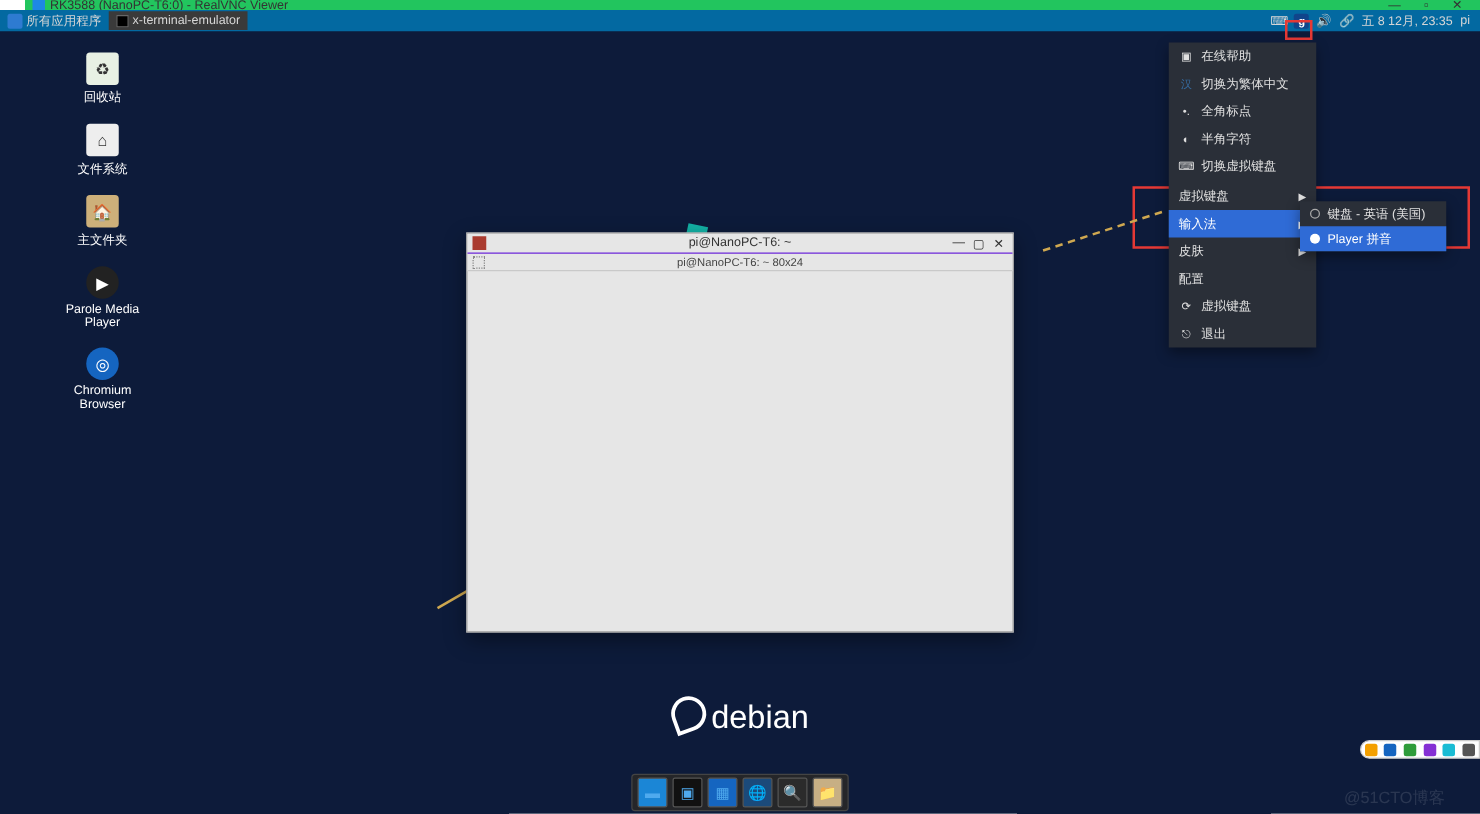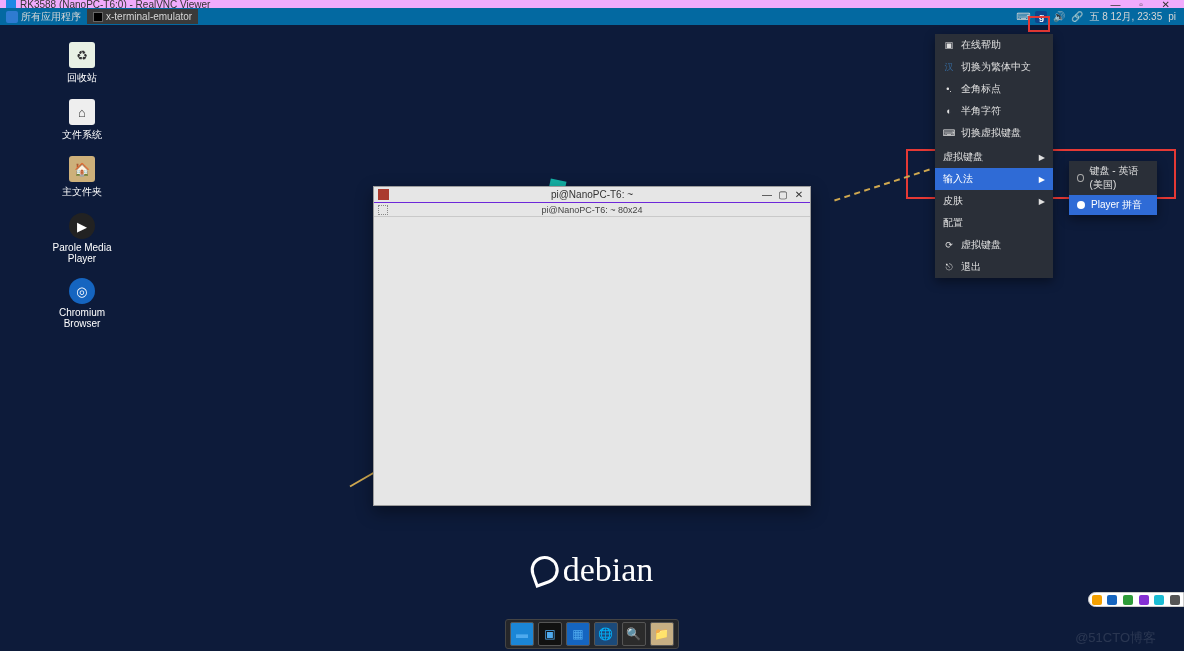--- a/index.html
+++ b/index.html
@@ -1,20 +1,20 @@
 <!DOCTYPE html>
 <html><head>
 <meta charset="utf-8">
 <style>
   * { margin: 0; padding: 0; box-sizing: border-box; }
   html, body { width: 1184px; height: 651px; overflow: hidden; font-family: "Segoe UI", Arial, sans-serif; }
   body { background: #fff; position: relative; }
 
   
-  .win-titlebar { height: 8px; background: #f0abfc; display: flex; align-items: center; font-size: 10px; padding: 0 6px; color: #333; justify-content: space-between; }
+  .win-titlebar { height: 8px; background: #22c55e; display: flex; align-items: center; font-size: 10px; padding: 0 6px; color: #333; justify-content: space-between; margin-left: 20px; }
   .win-titlebar .left { display: flex; align-items: center; gap: 4px; }
   .win-titlebar .vnc-icon { width: 10px; height: 10px; background: #1e88e5; }
   .win-titlebar .right span { padding: 0 8px; cursor: default; font-size: 10px;}
 
   
   .desktop { position: absolute; top: 8px; left: 0; right: 0; bottom: 0; background: #0d1b3a; overflow: hidden; }
 
   
   .xfce-panel { position: absolute; top: 0; left: 0; right: 0; height: 17px; background: #0369a1; color: #d6d6d6; display: flex; align-items: center; font-size: 10px; }
   .panel-left  { display: flex; align-items: center; gap: 0px; }
@@ -31,21 +31,21 @@
   .hl2 { top:141px; left:906px; width:270px; height:50px; }
 
   
   .fcitx-menu { position:absolute; top:26px; right:131px; width:118px; background:#2a2f38; color:#e0e0e0; font-size:10px; box-shadow:0 4px 10px rgba(0,0,0,.4);}
   .fcitx-menu .mi{display:flex;align-items:center;gap:6px;padding:4px 8px;cursor:pointer;}
   .fcitx-menu .mi.sel{background:#2f6bd6;color:#fff;}
   .fcitx-menu .mi .mi-ico{width:12px;height:12px;display:flex;align-items:center;justify-content:center;font-size:9px;}
   .fcitx-menu .sep{margin:2px 0;}
   .fcitx-menu .han{font-size:15px;color:#356a9e;}
   .fcitx-menu .arrow{margin-left:auto;font-size:8px;}
-  .fcitx-sub { position:absolute; top:153px; right:27px; width:88px; background:#2a2f38; color:#e0e0e0; font-size:10px; box-shadow:0 4px 10px rgba(0,0,0,.4);}
+  .fcitx-sub { position:absolute; top:153px; right:27px; width:117px; background:#2a2f38; color:#e0e0e0; font-size:10px; box-shadow:0 4px 10px rgba(0,0,0,.4);}
   .fcitx-sub .mi{display:flex;align-items:center;gap:6px;padding:3px 8px;cursor:pointer;}
   .fcitx-sub .mi.sel{background:#2f6bd6;color:#fff;}
   .fcitx-sub .circ{width:8px;height:8px;border-radius:50%;background:#fff;}
   .fcitx-sub .circ.off{background:transparent;border:1px solid #aaa;}
 
   
   .dicons{position:absolute;top:34px;left:42px;width:80px;display:flex;flex-direction:column;gap:14px;align-items:center;}
   .dicon{width:78px;display:flex;flex-direction:column;align-items:center;gap:3px;color:#fff;font-size:10px;text-align:center;cursor:pointer;}
   .dicon .glyph{width:26px;height:26px;background:#eee;border-radius:3px;display:flex;align-items:center;justify-content:center;font-size:13px;color:#333;}
   .dicon.trash .glyph{background:#e8f1e4;}
@@ -71,21 +71,21 @@
   .term-tabbar .tabtitle{position:absolute;left:50%;transform:translateX(-50%);}
   .term-body{position:absolute;top:30px;left:2px;right:2px;bottom:2px;background:#000;color:#0f0;font-family:"DejaVu Sans Mono",Consolas,monospace;font-size:11px;padding:3px;}
   .term-body .prompt{color:#3bd13b;}
   .term-body .pth{color:#5b7dd2;}
   .term-body .cursor{display:inline-block;width:6px;height:11px;border:1px solid #aaa;vertical-align:bottom;}
 
   
   .diamond{position:absolute;top:172px;left:549px;width:16px;height:16px;background:#13b1a5;transform:rotate(12deg);}
   .streak1{position:absolute;top:176px;left:832px;width:100px;border-top:2px dashed #cfa850;transform:rotate(-18deg);}
   .streak2{position:absolute;top:470px;left:348px;width:30px;border-top:2px solid #cfa850;transform:rotate(-30deg);}
-  .debian{position:absolute;bottom:62px;left:50%;transform:translateX(-50%);color:#fff;font-size:34px;font-family:Liberation Serif, serif;}
+  .debian{position:absolute;bottom:62px;left:50%;transform:translateX(-50%);color:#fff;font-size:26px;font-family:Liberation Sans, sans-serif;}
   .debian::before{content:'';display:inline-block;width:22px;height:22px;border:3px solid #fff;border-radius:50% 50% 50% 0;margin-right:4px;vertical-align:-3px;transform:rotate(-20deg);}
 
   
   .dock{position:absolute;bottom:2px;left:50%;transform:translateX(-50%);height:30px;background:rgba(40,40,40,.9);border:1px solid #444;border-radius:3px;display:flex;align-items:center;padding:2px 4px;gap:4px;}
   .dock .ditem{width:24px;height:24px;background:#222;border:1px solid #555;display:flex;align-items:center;justify-content:center;font-size:12px;color:#4faaee;border-radius:2px;cursor:pointer;}
   .dock .ditem.active{background:#1b86d6;}
   .dock .ditem.term{background:#111;}
   .dock .ditem.web{background:#1b4a7a;}
   .dock .ditem.mag{background:#2b2b2b;color:#1565c0;}
   .dock .ditem.fold{background:#c7af84;color:#6b4b1b;}

